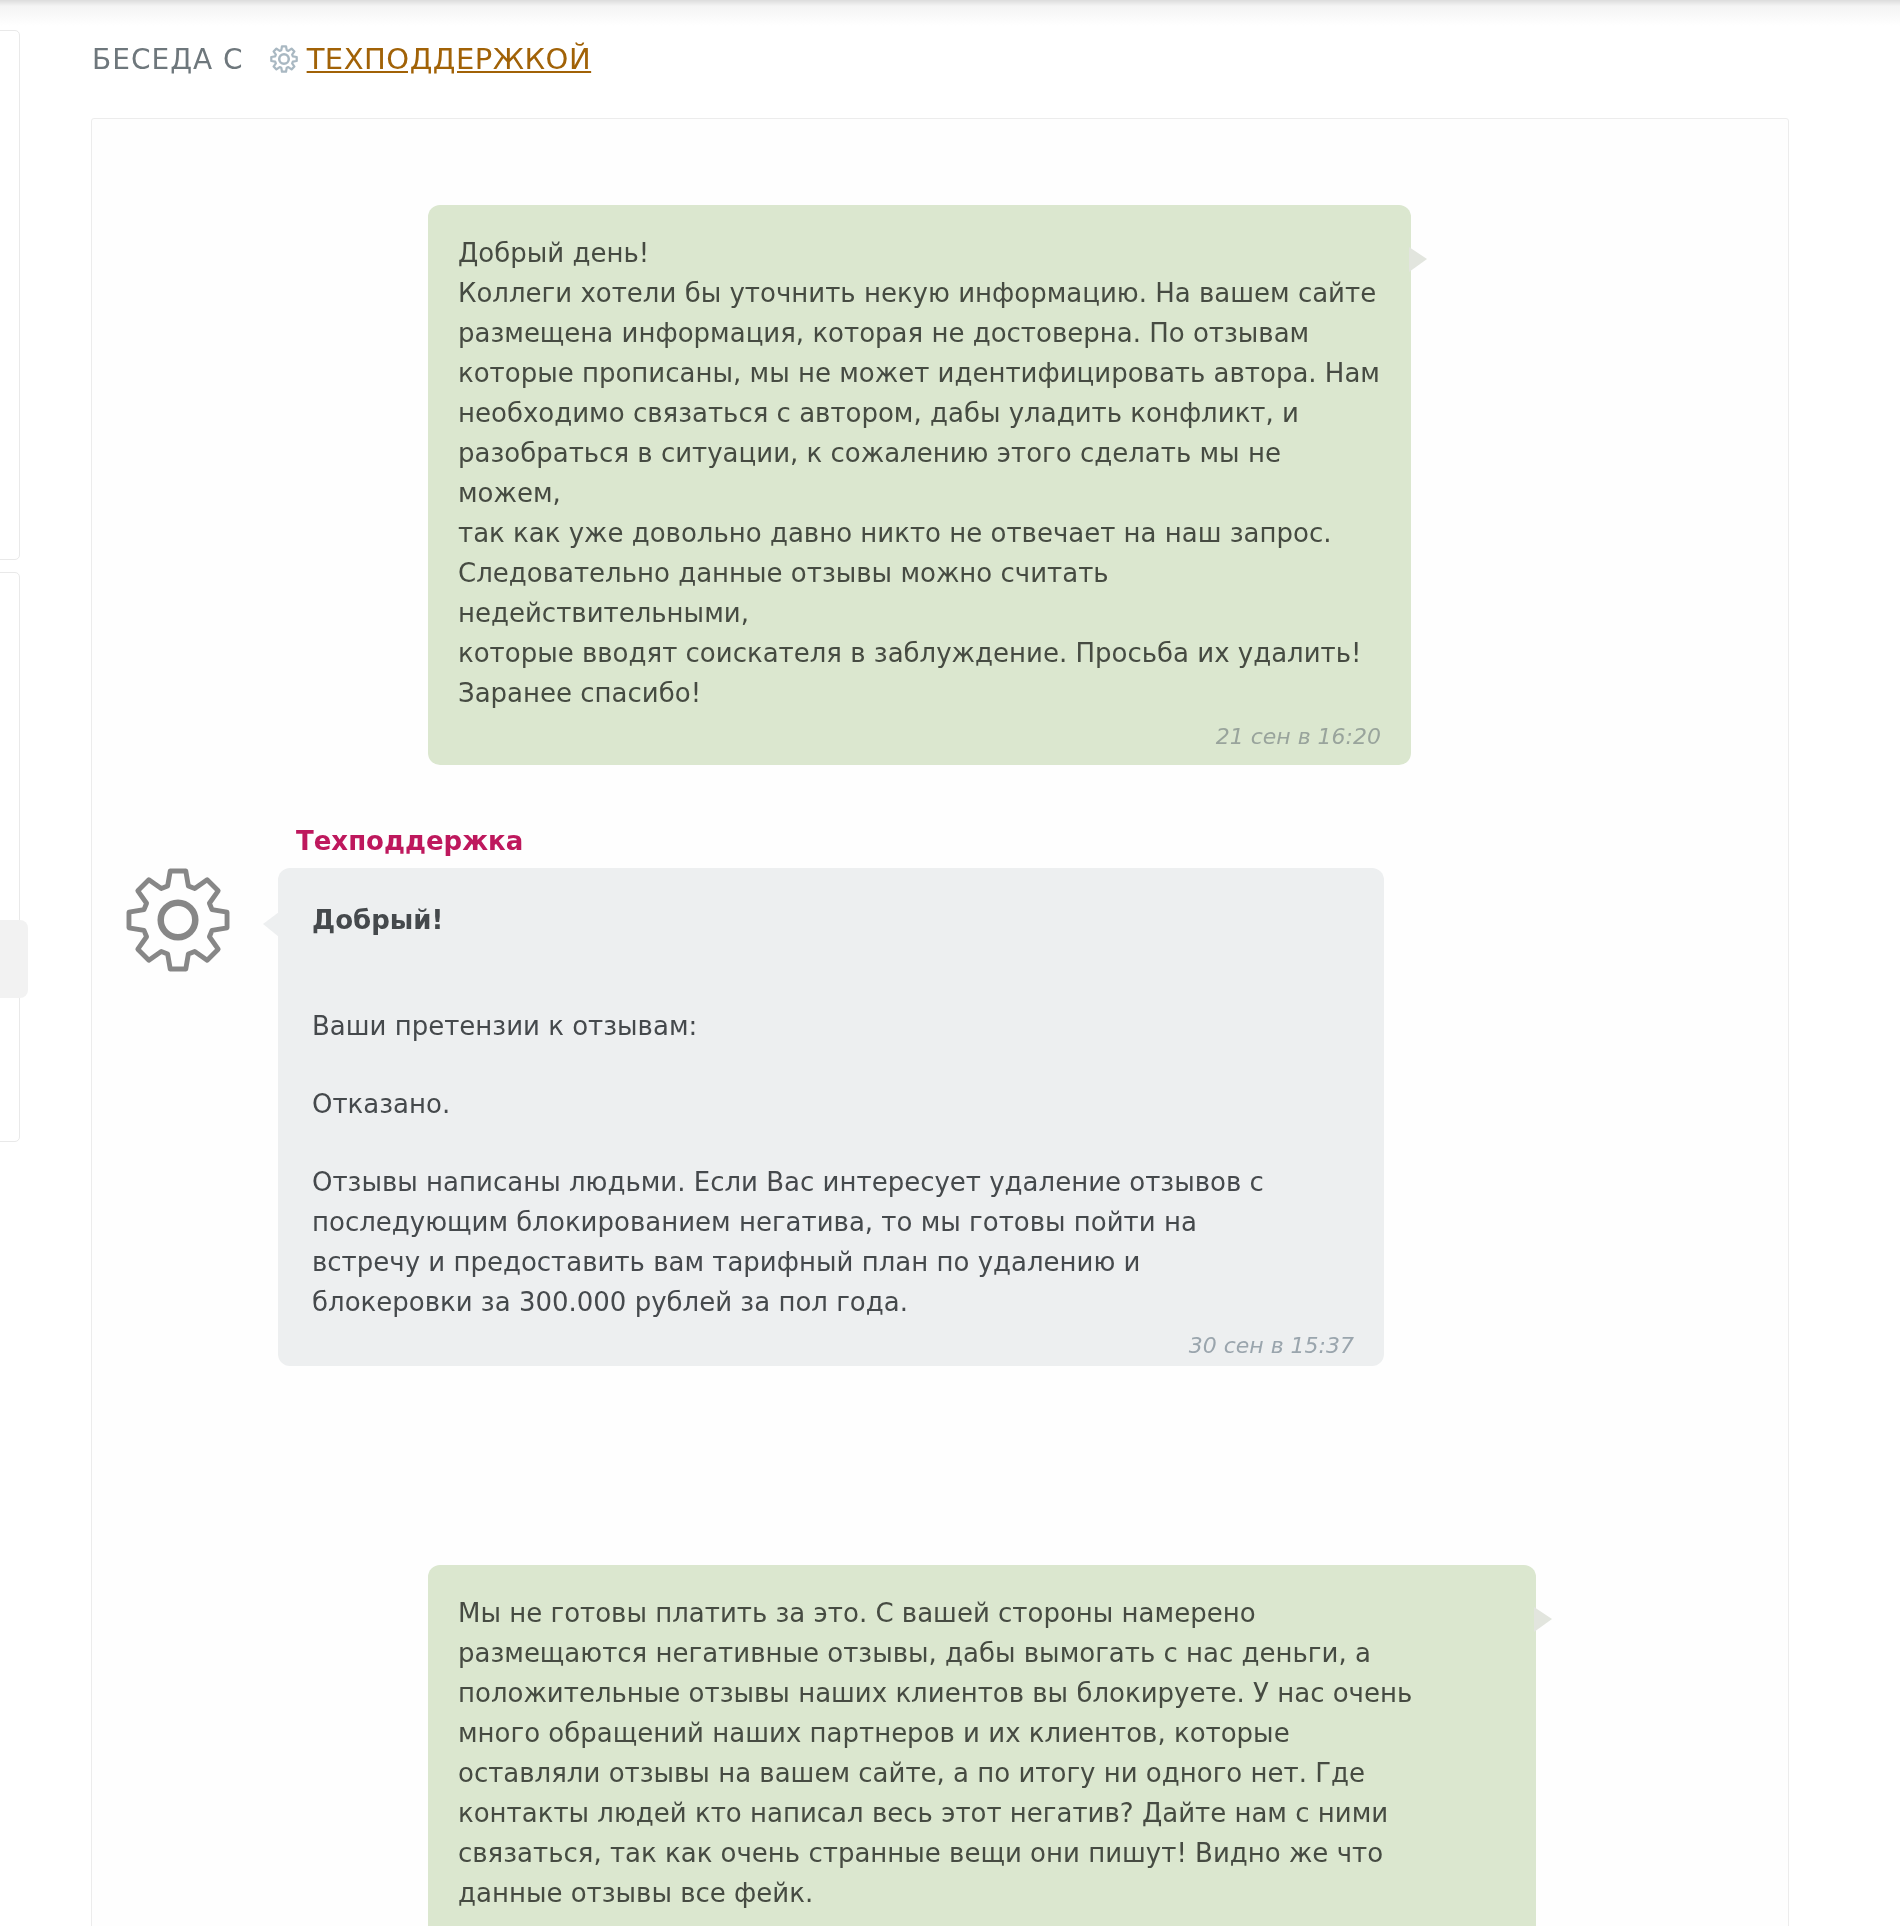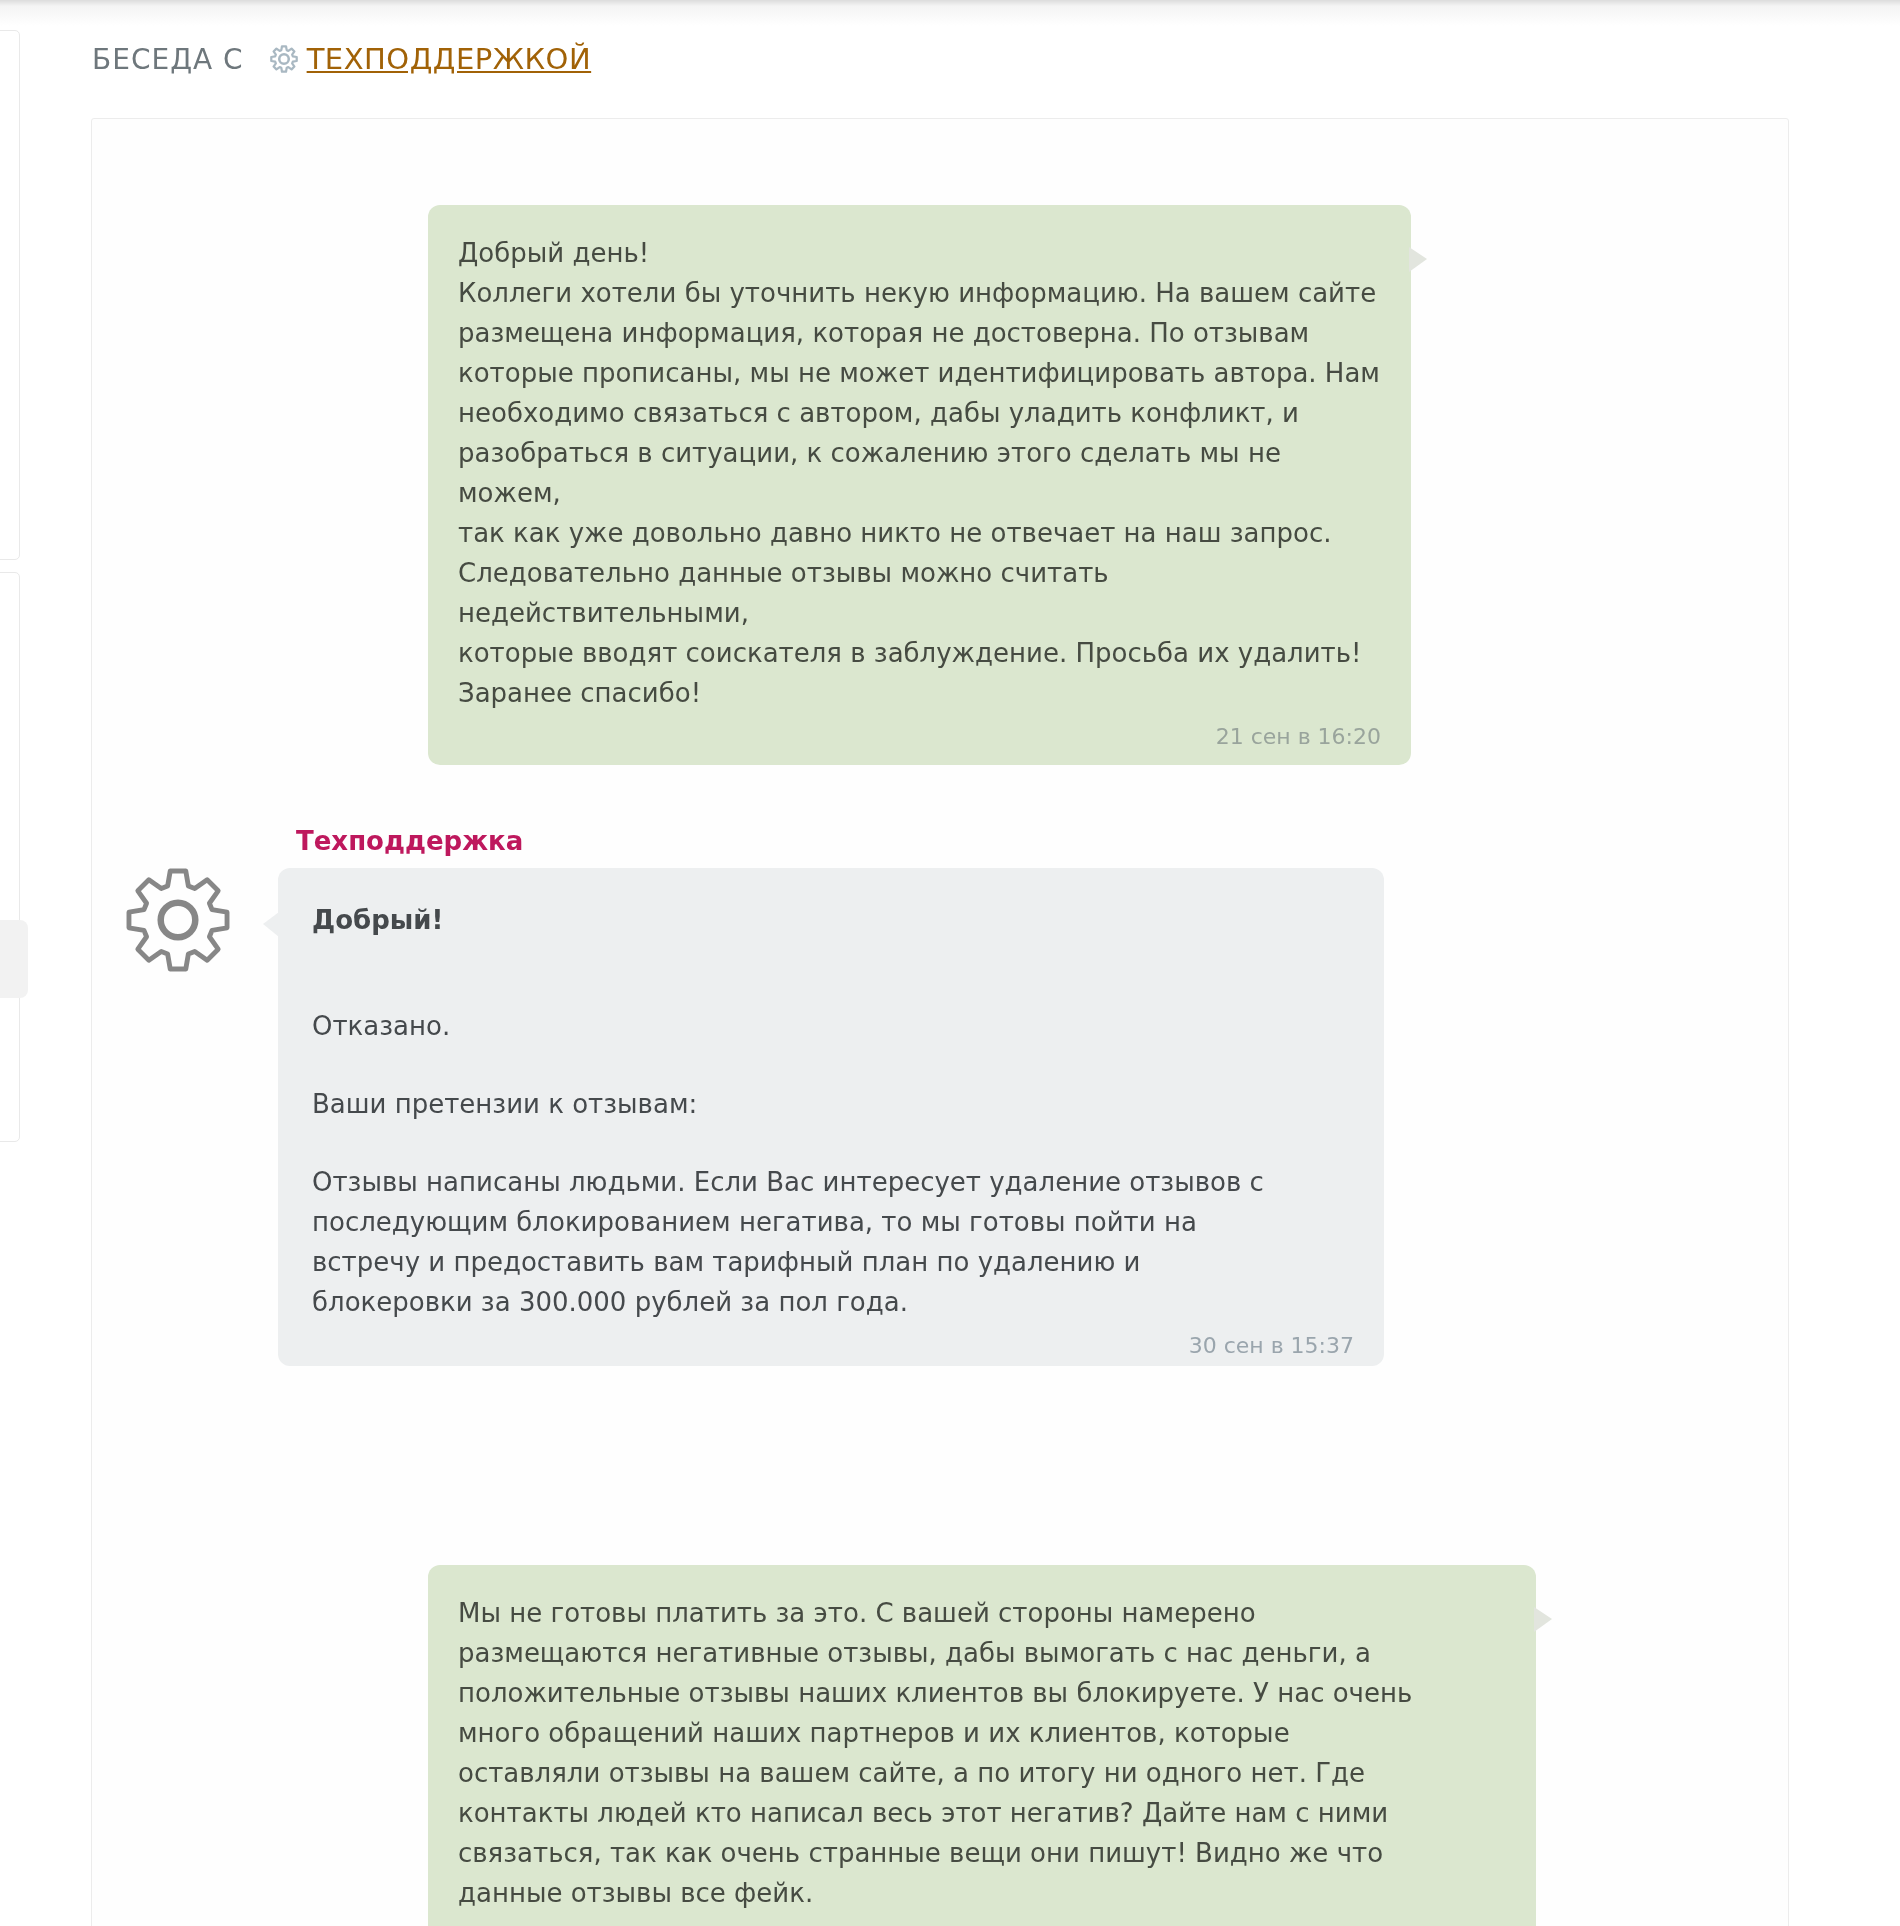--- a/index.html
+++ b/index.html
@@ -91,20 +91,21 @@
   .bubble.in {
     background: #edeff0;
     color: #45494c;
     padding: 32px 30px 6px 34px;
   }
   .bubble .ts {
     text-align: right;
     font-size: 22px;
     margin-top: 10px;
     line-height: 28px;
+    font-style: italic;
   }
   .bubble.out .ts { color: #99a49c; }
   .bubble.in  .ts { color: #9aa5ad; }
   .tail {
     position: absolute;
     width: 0; height: 0;
     border-top: 12px solid transparent;
     border-bottom: 13px solid transparent;
   }
   .tail.right {
@@ -174,22 +175,22 @@
 
 <div class="sender-name">Техподдержка</div>
 <svg class="avatar-gear" viewBox="0 0 100 100">
   <path d="M 81.5 40.4 L 95.4 42.8 L 95.4 57.2 L 81.5 59.6 L 79.1 65.5 L 87.2 77 L 77 87.2 L 65.5 79.1 L 59.6 81.5 L 57.2 95.4 L 42.8 95.4 L 40.4 81.5 L 34.5 79.1 L 23 87.2 L 12.8 77 L 20.9 65.5 L 18.5 59.6 L 4.6 57.2 L 4.6 42.8 L 18.5 40.4 L 20.9 34.5 L 12.8 23 L 23 12.8 L 34.5 20.9 L 40.4 18.5 L 42.8 4.6 L 57.2 4.6 L 59.6 18.5 L 65.5 20.9 L 77 12.8 L 87.2 23 L 79.1 34.5 Z" fill="none" stroke="#878787" stroke-width="4.5" stroke-linejoin="round"></path>
   <circle cx="50" cy="50" r="16" fill="none" stroke="#878787" stroke-width="6"></circle>
 </svg>
 
 <div class="bubble in bubble-2">
   <div class="tail left"></div>
   <p class="greeting msg-text">Добрый!</p>
+  <p class="msg-text">Ваши претензии к отзывам:</p>
   <p class="msg-text">Отказано.</p>
-  <p class="msg-text">Ваши претензии к отзывам:</p>
   <p class="last msg-text">Отзывы написаны людьми. Если Вас интересует удаление отзывов с
 последующим блокированием негатива, то мы готовы пойти на
 встречу и предоставить вам тарифный план по удалению и
 блокеровки за 300.000 рублей за пол года.</p>
   <div class="ts">30 сен в 15:37</div>
 </div>
 
 <div class="bubble out bubble-3">
   <div class="tail right"></div>
   <div class="msg-text">Мы не готовы платить за это. С вашей стороны намерено

